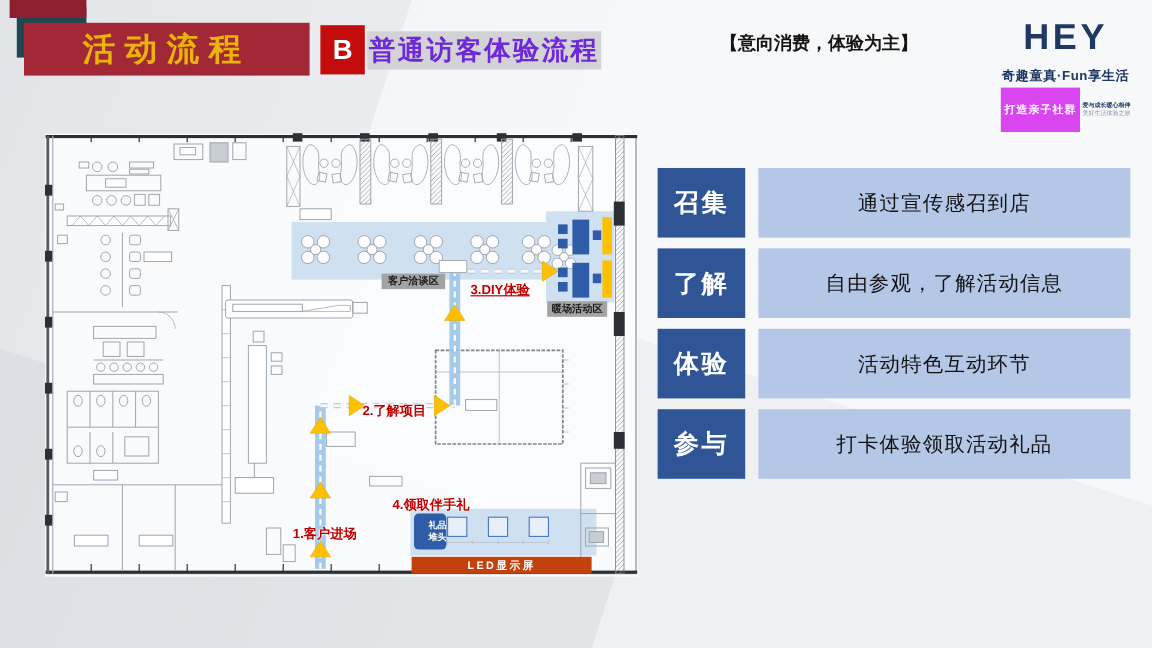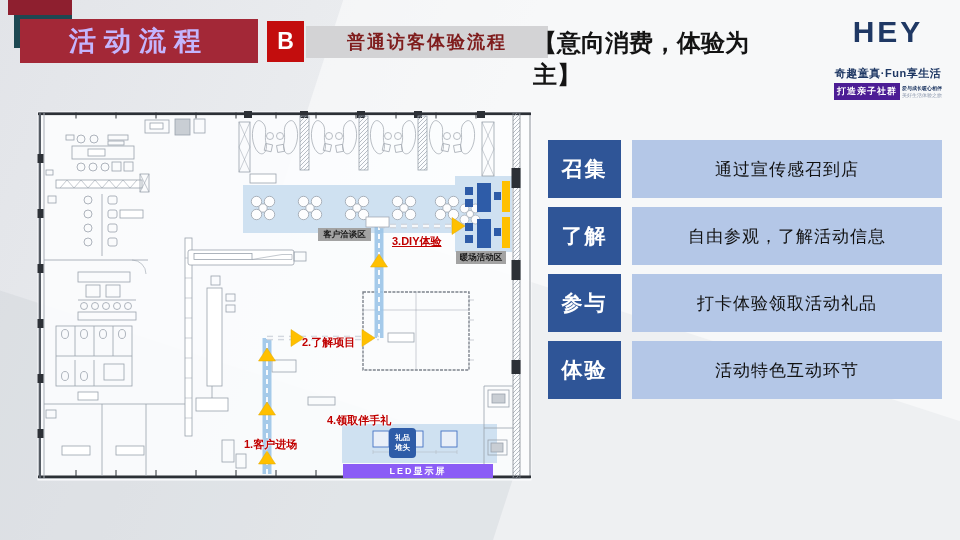--- a/index.html
+++ b/index.html
@@ -6,47 +6,47 @@
   #slide{position:relative;width:960px;height:540px;overflow:hidden;background:#eef0f2;
          font-family:"Liberation Sans","DejaVu Sans",sans-serif;}
   
   .deco1{position:absolute;inset:0;background:linear-gradient(112deg,rgba(223,225,230,.8) 0%,rgba(223,225,230,0) 46%);}
   .deco2{position:absolute;right:-140px;top:-190px;width:760px;height:520px;transform:rotate(18deg);background:rgba(255,255,255,.5);}
   .deco3{position:absolute;left:-170px;bottom:-230px;width:640px;height:420px;transform:rotate(18deg);background:rgba(206,209,215,.38);}
   
   .corner-red{position:absolute;left:8px;top:0;width:64px;height:15px;background:#8e1f2f;}
   .corner-teal{position:absolute;left:14px;top:6px;width:58px;height:42px;background:#1d4852;}
   .title-banner{position:absolute;left:20px;top:19px;width:238px;height:44px;background:#a32837;
-      color:#c4b5fd;font-size:27px;font-weight:900;letter-spacing:8px;line-height:44px;text-align:center;}
+      color:#eab308;font-size:27px;font-weight:900;letter-spacing:8px;line-height:44px;text-align:center;}
   .section-badge{position:absolute;left:267px;top:21px;width:37px;height:41px;background:#c30d0d;
       color:#fff;font-size:23px;font-weight:900;line-height:41px;text-align:center;}
-  .subtitle-bar{position:absolute;left:306px;top:26px;width:242px;height:32px;background:#d3d3d5;
-      color:#7f1d1d;font-size:18px;font-weight:800;letter-spacing:2px;line-height:32px;text-align:center;}
-  .tagline{position:absolute;left:533px;top:27px;width:232px;color:#141414;font-size:24px;
-      font-weight:800;text-align:left;}
+  .subtitle-bar{position:absolute;left:306px;top:26px;width:195px;height:32px;background:#d3d3d5;
+      color:#6d28d9;font-size:22px;font-weight:800;letter-spacing:2px;line-height:32px;text-align:center;}
+  .tagline{position:absolute;left:533px;top:27px;width:232px;color:#141414;font-size:15px;
+      font-weight:800;text-align:right;}
   
   .logo{position:absolute;left:822px;top:16px;width:132px;text-align:center;color:#1f3864;}
   .logo-brand{font-size:30px;font-weight:900;letter-spacing:3px;line-height:32px;}
-  .logo-slogan{font-size:11px;font-weight:800;letter-spacing:.5px;margin-top:18px;}
+  .logo-slogan{font-size:11px;font-weight:800;letter-spacing:.5px;margin-top:8px;}
   .logo-row{display:flex;justify-content:center;align-items:center;gap:2px;margin-top:2px;}
-  .logo-badge{background:#4c1d95;color:#fff;font-size:9px;font-weight:800;padding:2px 3px;letter-spacing:1px;}
+  .logo-badge{background:#d946ef;color:#fff;font-size:9px;font-weight:800;padding:12px 3px;letter-spacing:1px;}
   .logo-mini{text-align:left;line-height:1.25;}
   .logo-mini .l1{font-size:5px;font-weight:800;color:#1f3864;}
   .logo-mini .l2{font-size:5px;color:#8b97ad;}
   
   .plan{position:absolute;left:36px;top:110px;width:498px;height:372px;}
   .plan svg{position:absolute;left:0;top:0;}
   .area-label{position:absolute;background:#a3a3a3;color:#1a1a1a;font-size:8.5px;font-weight:800;
       text-align:center;line-height:13px;height:13px;}
   .route-label{position:absolute;color:#c00000;font-size:11px;font-weight:800;white-space:nowrap;
       text-shadow:0 0 2px #fff,0 0 2px #fff;}
   .gift-box{position:absolute;left:309px;top:318px;width:27px;height:30px;background:#2e5ca8;border-radius:4px;
-      color:#fff;font-size:7.5px;font-weight:800;text-align:center;display:flex;flex-direction:column;
-      justify-content:center;line-height:1.4;margin-left:44px;}
-  .led-bar{position:absolute;left:307px;top:354px;width:150px;height:14px;background:#8b5cf6;color:#fff;
+      color:#fff;font-size:7.5px;font-weight:800;text-align:right;display:flex;flex-direction:column;
+      justify-content:center;line-height:1.4;}
+  .led-bar{position:absolute;left:307px;top:354px;width:150px;height:14px;background:#c2410c;color:#fff;
       font-size:9px;font-weight:700;letter-spacing:2px;text-align:center;line-height:14px;}
   
   .steps{position:absolute;left:548px;top:140px;width:394px;}
   .step{display:flex;margin-bottom:9px;height:58px;border-radius:13px;}
   .step-label{width:73px;background:#2f5597;color:#fff;font-size:21px;font-weight:800;letter-spacing:2px;
       display:flex;align-items:center;justify-content:center;}
   .step-desc{flex:1;margin-left:11px;background:#b4c7e7;color:#111;font-size:17px;font-weight:400;
       letter-spacing:1px;display:flex;align-items:center;justify-content:center;}
 </style>
 </head>
@@ -318,21 +318,21 @@
   <div class="steps">
     <div class="step">
       <div class="step-label">召集</div>
       <div class="step-desc">通过宣传感召到店</div>
     </div>
     <div class="step">
       <div class="step-label">了解</div>
       <div class="step-desc">自由参观，了解活动信息</div>
     </div>
     <div class="step">
+      <div class="step-label">体验</div>
+      <div class="step-desc">活动特色互动环节</div>
+    </div>
+    <div class="step">
       <div class="step-label">参与</div>
       <div class="step-desc">打卡体验领取活动礼品</div>
     </div>
-    <div class="step">
-      <div class="step-label">体验</div>
-      <div class="step-desc">活动特色互动环节</div>
-    </div>
   </div>
 </div>
 
 </body></html>

